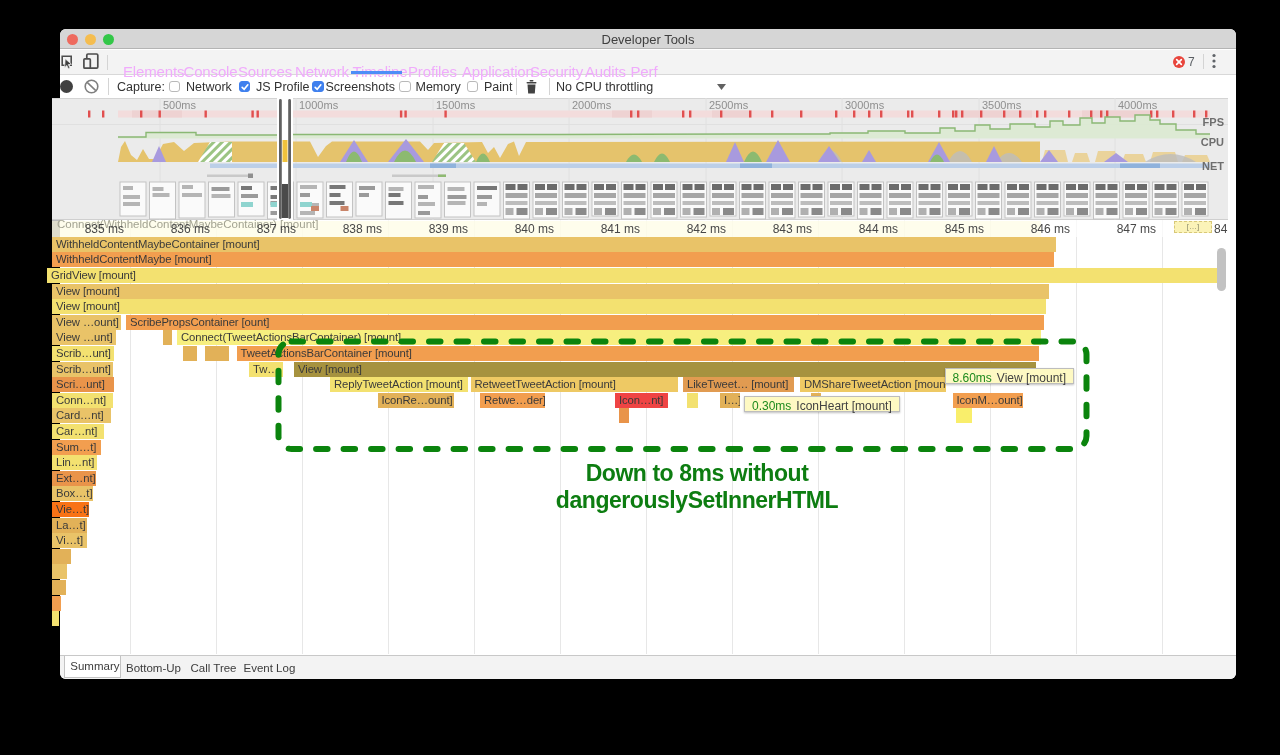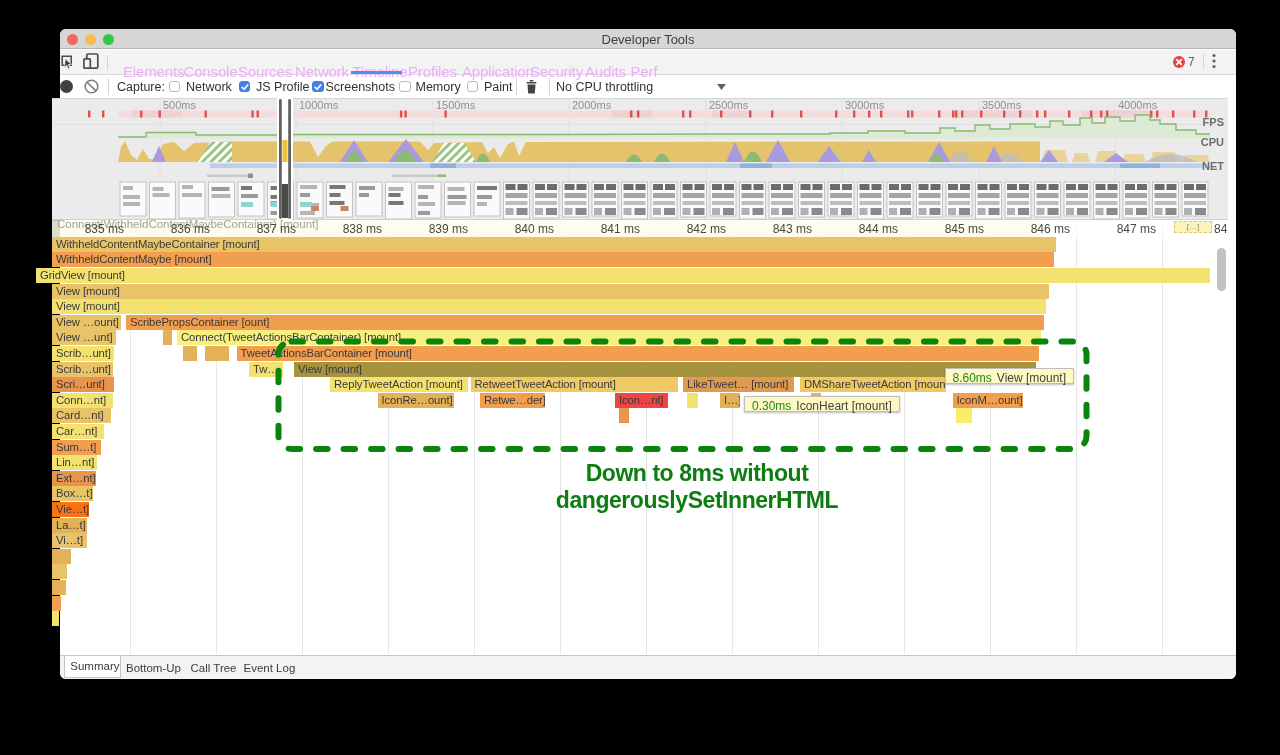--- a/index.html
+++ b/index.html
@@ -68,21 +68,21 @@
 <div class="gl" style="left:560px"></div>
 <div class="gl" style="left:646px"></div>
 <div class="gl" style="left:732px"></div>
 <div class="gl" style="left:818px"></div>
 <div class="gl" style="left:904px"></div>
 <div class="gl" style="left:990px"></div>
 <div class="gl" style="left:1076px"></div>
 <div class="gl" style="left:1162px"></div>
 <div class="bar" style="left:52px;top:236.8px;width:1004px;background:#e9c368"><span>WithheldContentMaybeContainer [mount]</span></div>
 <div class="bar" style="left:52px;top:252.4px;width:1001.5px;background:#f29e4f"><span>WithheldContentMaybe [mount]</span></div>
-<div class="bar" style="left:36px;top:268px;width:1174px;background:#f3e170"><span>GridView [mount]</span></div>
+<div class="bar" style="left:47px;top:268px;width:1174px;background:#f3e170"><span>GridView [mount]</span></div>
 <div class="bar" style="left:52px;top:283.6px;width:996.5px;background:#e9c368"><span>View [mount]</span></div>
 <div class="bar" style="left:52px;top:299.2px;width:994px;background:#f3e170"><span>View [mount]</span></div>
 <div class="bar" style="left:52px;top:314.8px;width:68.5px;background:#e9c368"><span>View …ount]</span></div>
 <div class="bar" style="left:126px;top:314.8px;width:917.5px;background:#f29e4f"><span>ScribePropsContainer [ount]</span></div>
 <div class="bar" style="left:52px;top:330.4px;width:63.5px;background:#e9c368"><span>View …unt]</span></div>
 <div class="bar" style="left:163px;top:330.4px;width:9px;background:#e2b158"></div>
 <div class="bar" style="left:177px;top:330.4px;width:864px;background:#f7ef7f"><span>Connect(TweetActionsBarContainer) [mount]</span></div>
 <div class="bar" style="left:52px;top:346px;width:61.5px;background:#f3e170"><span>Scrib…unt]</span></div>
 <div class="bar" style="left:183px;top:346px;width:14px;background:#e2b158"></div>
 <div class="bar" style="left:205px;top:346px;width:23.5px;background:#e2b158"></div>

